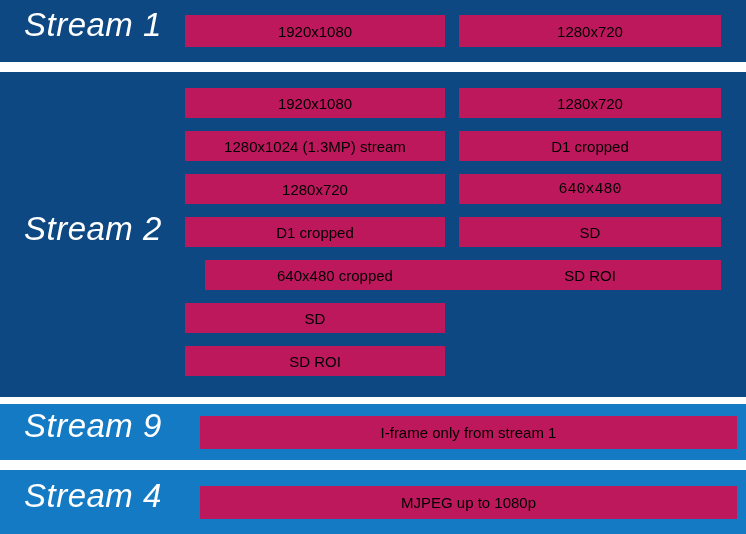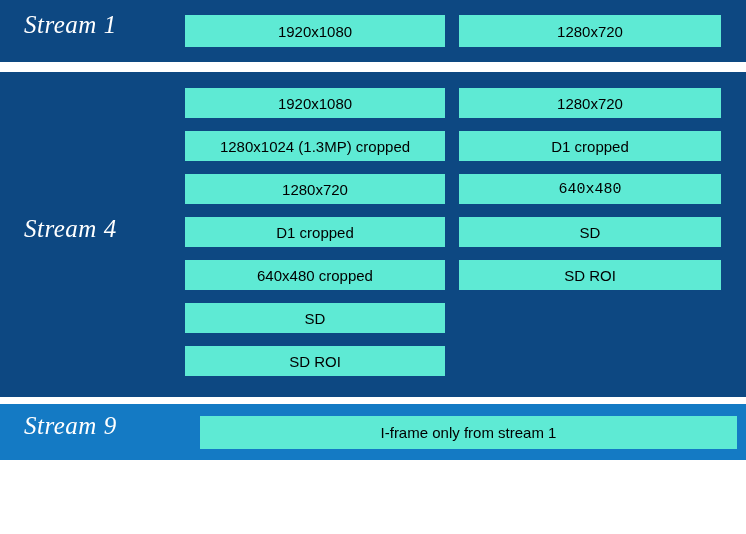--- a/index.html
+++ b/index.html
@@ -20,28 +20,27 @@
   .band.lite { background: #147ac4; }
   .stream-label {
     position: absolute;
     left: 24px;
     top: 0;
     bottom: 12px;
     display: flex;
     align-items: center;
     color: #ffffff;
     font-style: italic;
-    font-size: 25px;
+    font-size: 33px;
     letter-spacing: 0.5px;
     white-space: nowrap;
-    font-family: Liberation Serif, serif;
   }
   .box {
     position: absolute;
-    background: #5eead4;
+    background: #be185d;
     color: #000000;
     font-size: 15px;
     display: flex;
     align-items: center;
     justify-content: center;
     text-align: center;
     white-space: nowrap;
   }
   .cl { left: 185px; width: 260px; height: 30px; }
   .cr { left: 459px; width: 262px; height: 30px; }
@@ -52,36 +51,40 @@
 
 <div class="canvas">
 
   <section class="band navy" style="top:0; height:62px;">
     <div class="stream-label">Stream 1</div>
     <div class="box" style="left:185px; top:15px; width:260px; height:32px;">1920x1080</div>
     <div class="box" style="left:459px; top:15px; width:262px; height:32px;">1280x720</div>
   </section>
 
   <section class="band navy" style="top:72px; height:325px;">
-    <div class="stream-label">Stream 4</div>
+    <div class="stream-label">Stream 2</div>
 
     <div class="box cl" style="top:16px;">1920x1080</div>
-    <div class="box cl" style="top:59px;">1280x1024 (1.3MP) cropped</div>
+    <div class="box cl" style="top:59px;">1280x1024 (1.3MP) stream</div>
     <div class="box cl" style="top:102px;">1280x720</div>
     <div class="box cl" style="top:145px;">D1 cropped</div>
-    <div class="box cl" style="top:188px;">640x480 cropped</div>
+    <div class="box cl" style="top:188px;margin-left:20px;">640x480 cropped</div>
     <div class="box cl" style="top:231px;">SD</div>
     <div class="box cl" style="top:274px;">SD ROI</div>
 
     <div class="box cr" style="top:16px;">1280x720</div>
     <div class="box cr" style="top:59px;">D1 cropped</div>
     <div class="box cr" style="top:102px;font-family:Liberation Mono, monospace;">640x480</div>
     <div class="box cr" style="top:145px;">SD</div>
     <div class="box cr" style="top:188px;">SD ROI</div>
   </section>
 
   <section class="band lite" style="top:404px; height:56px;">
     <div class="stream-label">Stream 9</div>
     <div class="box wide" style="top:12px;">I-frame only from stream 1</div>
   </section>
 
+  <section class="band lite" style="top:470px; height:64px;">
+    <div class="stream-label">Stream 4</div>
+    <div class="box wide" style="top:16px;">MJPEG up to 1080p</div>
+  </section>
 
 </div>
 
 </body></html>

